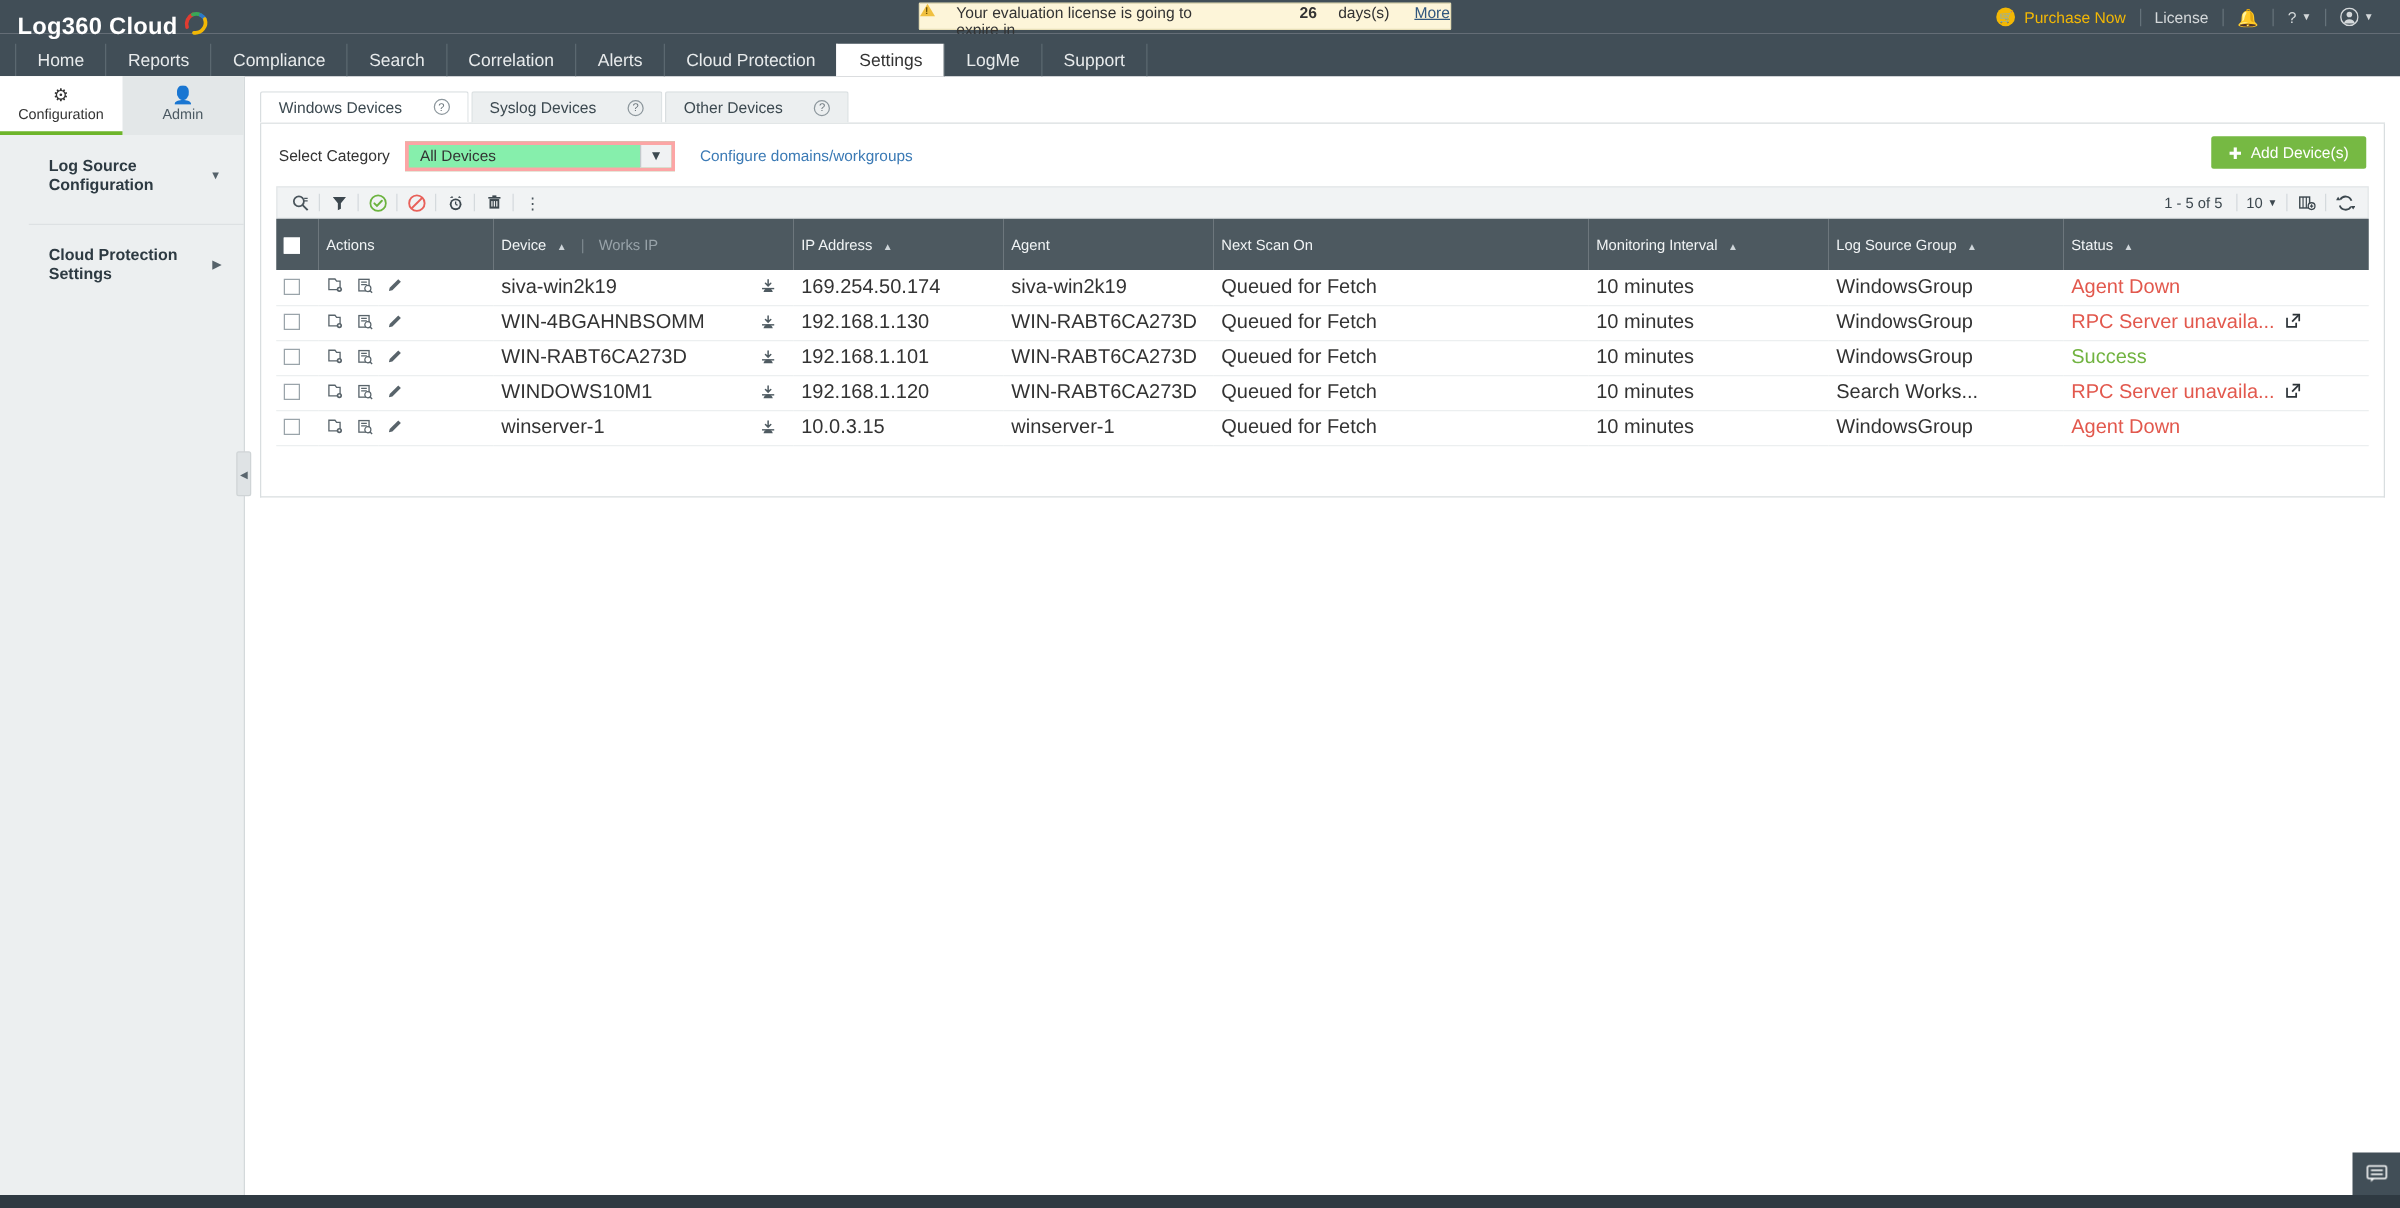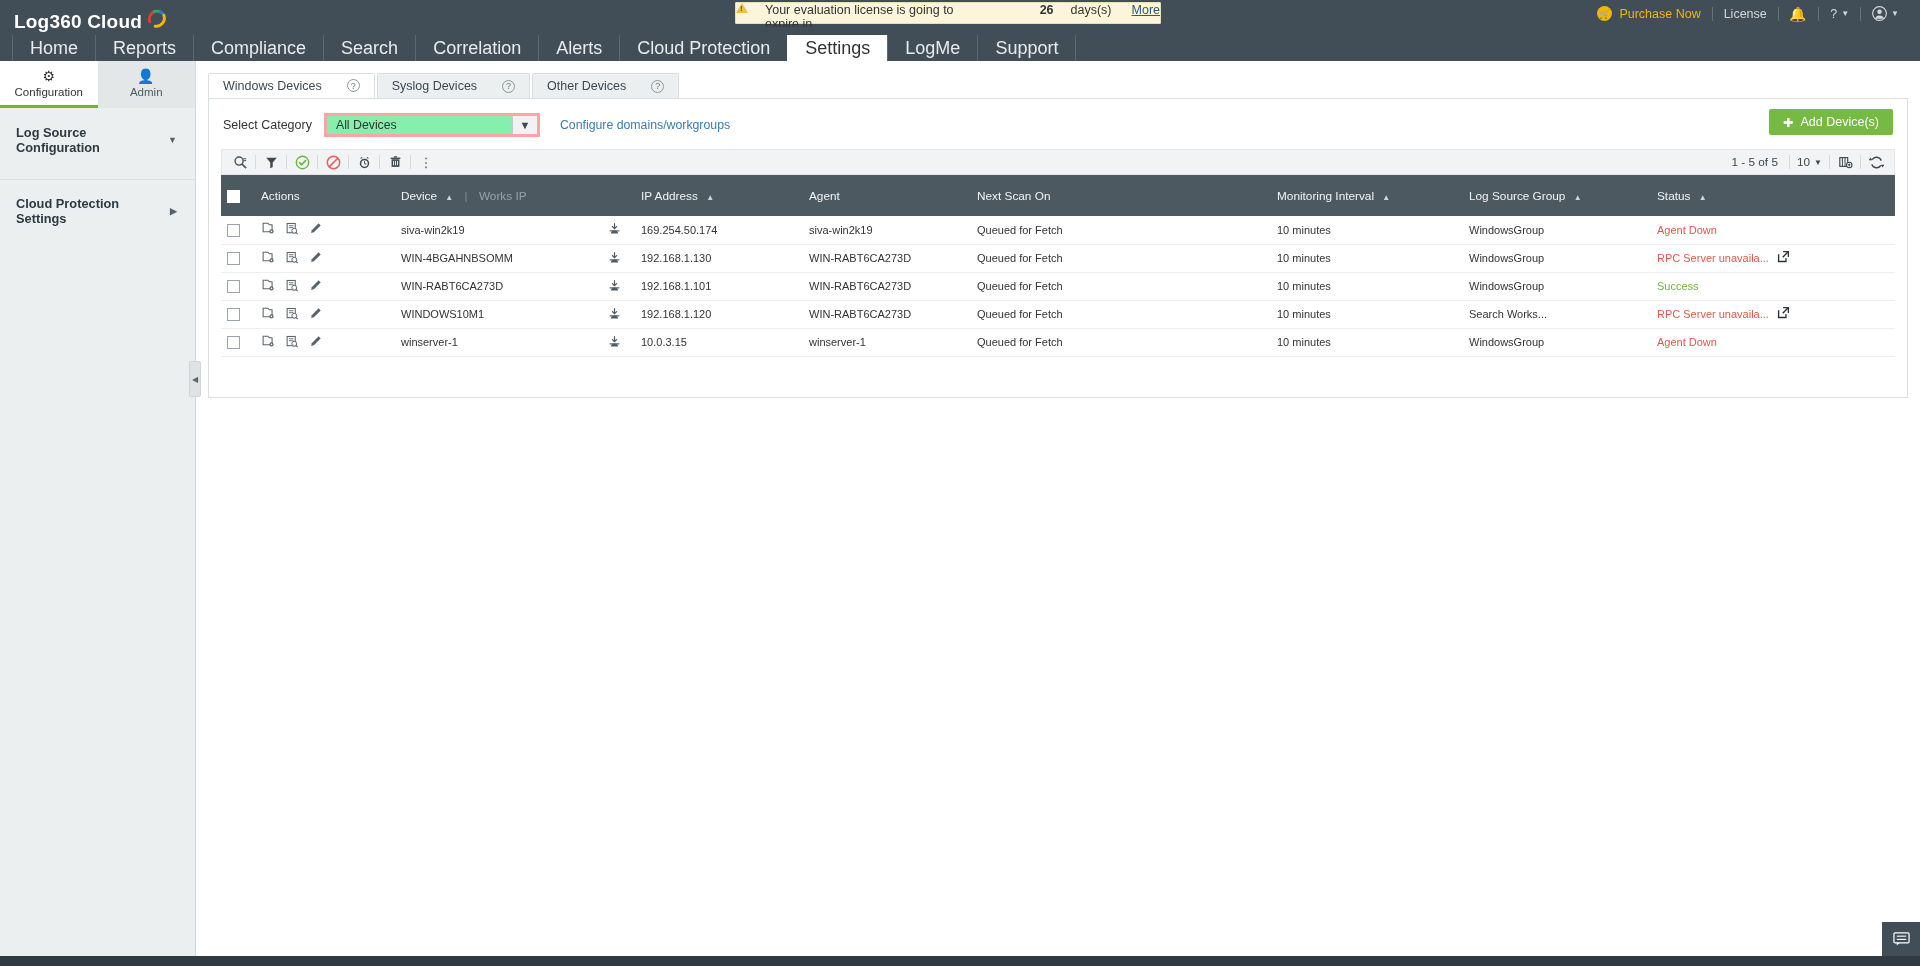--- a/index.html
+++ b/index.html
@@ -63,21 +63,21 @@
   .logo-swoosh {
     width: 22px; height: 22px; margin-left: 4px; position: relative; top: -4px;
   }
 
   .nav {
     position: absolute; left: 12px; bottom: 0;
     display: flex; align-items: flex-end; height: 26px;
   }
   .nav-tab {
     padding: 0 17px; height: 26px; line-height: 26px;
-    font-size: 18px; color: #e8ebec; cursor: pointer;
+    font-size: 14px; color: #e8ebec; cursor: pointer;
     border-left: 1px solid #5b6870;
   }
   .nav-tab:last-child { border-right: 1px solid #5b6870; }
   .nav-tab.active {
     background: #fff; color: #333; font-weight: normal;
     border-left-color: #fff;
   }
 
   
   .body-wrap { display: flex; height: calc(966px - 61px); }
@@ -94,21 +94,21 @@
     font-size: 11.5px; color: #4c5a63; cursor: pointer;
     border-bottom: 3px solid transparent;
   }
   .side-tab.active { background: #fff; border-bottom-color: #6eb52b; color: #333; }
   .side-tab .ico { font-size: 14px; line-height: 1; }
 
   .side-section {
     padding: 17px 0 8px 16px; font-size: 12.8px;
     font-weight: bold; color: #2d3a42;
     display: flex; align-items: center; justify-content: space-between;
-    padding-right: 18px; cursor: pointer;
+    padding-right: 18px; cursor: pointer; margin-left: 23px;
   }
   .side-item {
     height: 29px; line-height: 29px; padding-left: 26px;
     font-size: 12.3px; color: #444d53; cursor: pointer;
     border-left: 3px solid transparent;
   }
   .side-item.active { background: #e2e6e8; border-left-color: #6eb52b; color: #2b3940; }
   .side-section.second {
     margin-top: 16px; border-top: 1px solid #dde1e3; padding-top: 16px;
   }
@@ -191,21 +191,21 @@
   .tbl { margin: 0 12px; width: calc(100% - 24px); border-collapse: collapse; table-layout: fixed; }
   .tbl thead tr { background: #4d5960; }
   .tbl th {
     color: #f1f4f5; font-size: 11.8px; font-weight: normal;
     text-align: left; height: 41px; padding: 0 6px; white-space: nowrap;
   }
   .sort-asc { font-size: 8px; margin-left: 5px; color: #cfd6da; }
   .show-ip { color: #98a3a9; }
   .hdr-sep { color: #7d888e; margin: 0 8px; }
   .tbl tbody tr { border-bottom: 1px solid #eceff0; height: 28px; }
-  .tbl td { font-size: 11px; color: #333; padding: 0 6px; vertical-align: middle; }
+  .tbl td { font-size: 16px; color: #333; padding: 0 6px; vertical-align: middle; }
   .cb {
     width: 13px; height: 13px; border: 1px solid #9aa4aa; background: #fff;
     display: inline-block; cursor: pointer; vertical-align: middle;
   }
   .cb.hdr { border-color: #fff; }
   .act-icons { display: flex; gap: 10px; align-items: center; }
   .act-ico { font-size: 12px; color: #59646b; cursor: pointer; line-height: 1; }
   .agent-ico { font-size: 13px; color: #4f5b62; }
   .st-red { color: #e2584d; }
   .st-green { color: #71b340; }

